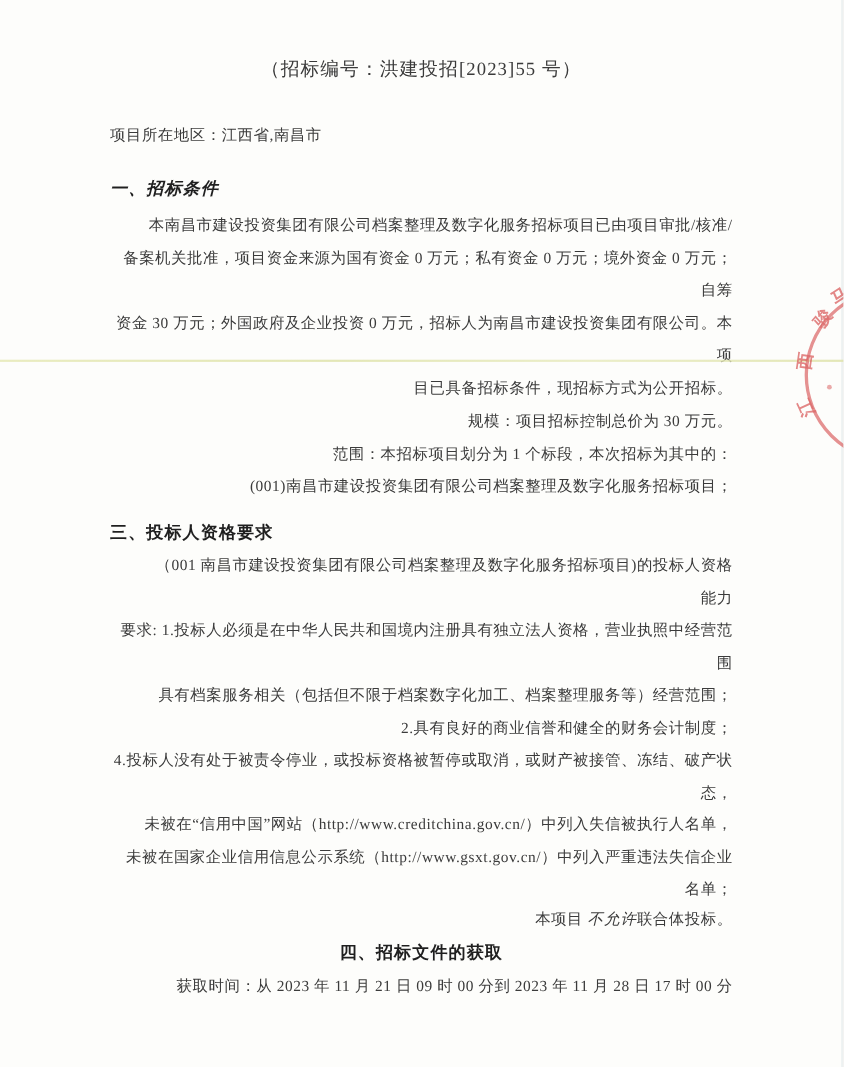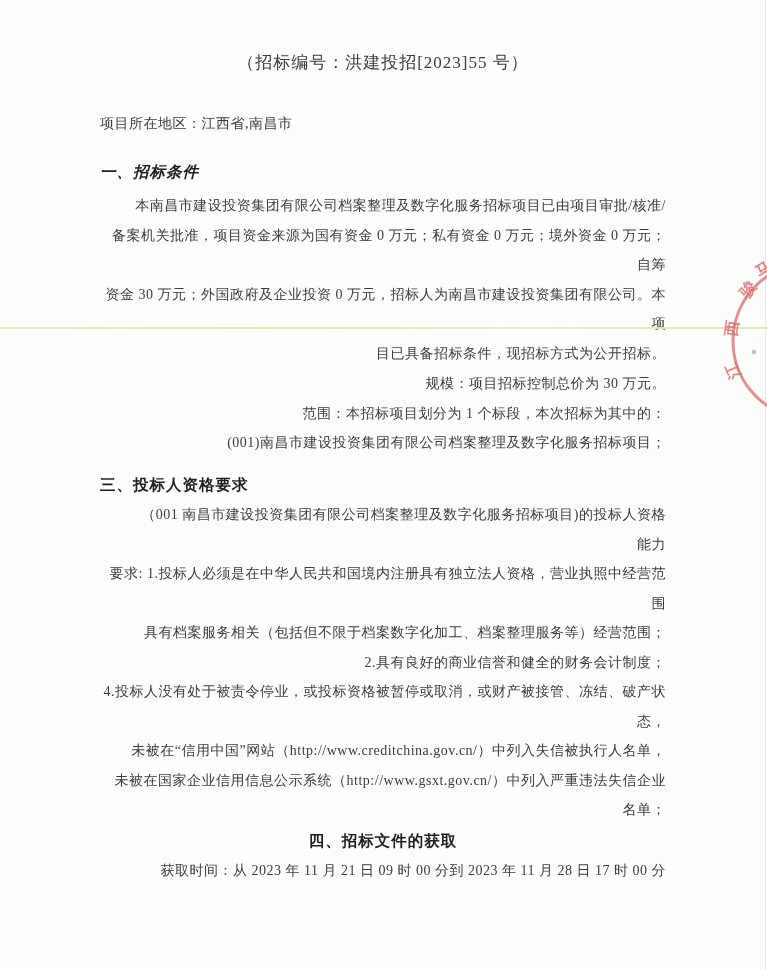--- a/index.html
+++ b/index.html
@@ -110,19 +110,20 @@
 具有档案服务相关（包括但不限于档案数字化加工、档案整理服务等）经营范围；</div>
 
     <div class="para">2.具有良好的商业信誉和健全的财务会计制度；</div>
 
 
     <div class="para">4.投标人没有处于被责令停业，或投标资格被暂停或取消，或财产被接管、冻结、破产状态，
 未被在“信用中国”网站（http://www.creditchina.gov.cn/）中列入失信被执行人名单，
 未被在国家企业信用信息公示系统（http://www.gsxt.gov.cn/）中列入严重违法失信企业
 名单；</div>
 
+    <div class="para jvm"><span>　　本项目 </span><span class="em-italic">不允许</span><span>联合体投标。</span></div>
 
     <div class="sec-heading h4m">四、招标文件的获取</div>
 
     <div class="para timem">　　获取时间：从 2023 年 11 月 21 日 09 时 00 分到 2023 年 11 月 28 日 17 时 00 分</div>
 
   </div>
 </div>
 
 </body></html>

